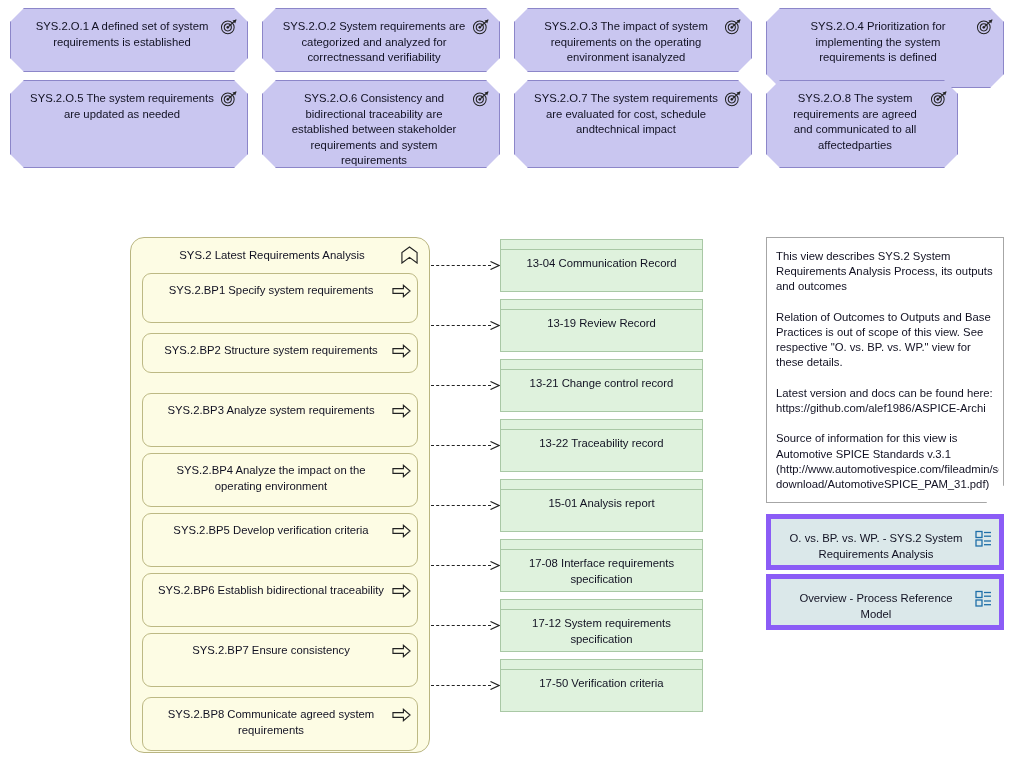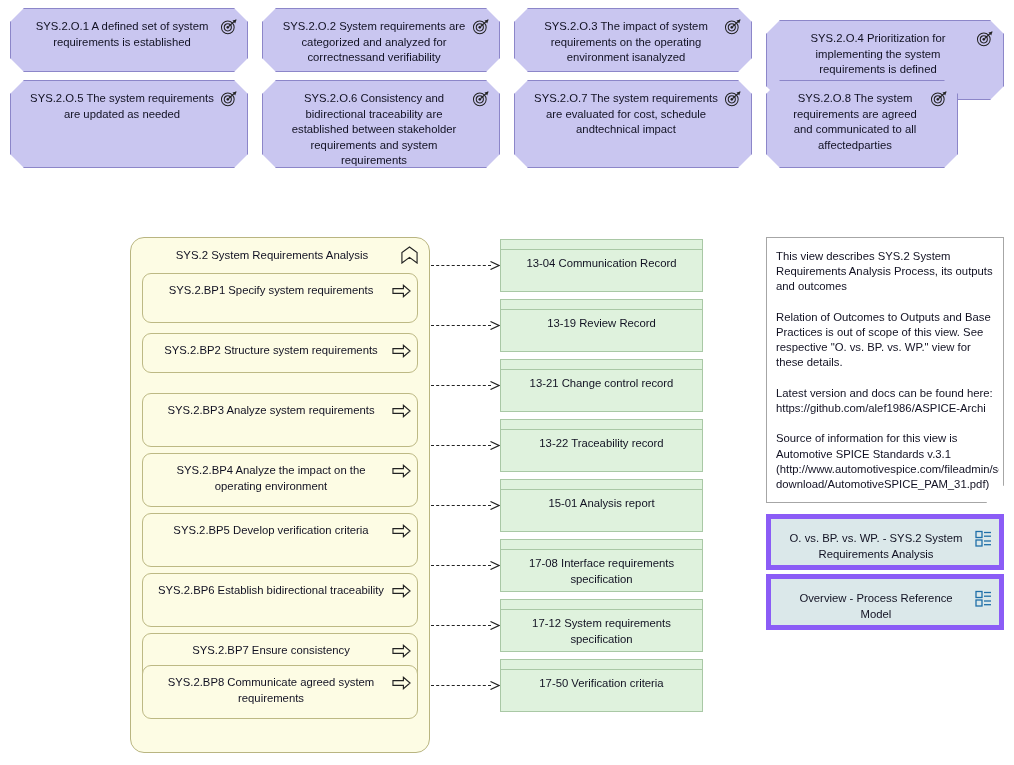--- a/index.html
+++ b/index.html
@@ -184,21 +184,21 @@
     <div class="outcome-label">SYS.2.O.3 The impact of system requirements on the operating environment isanalyzed</div>
     <svg class="icon-target" viewBox="0 0 22 20">
       <circle cx="9" cy="11" r="7.5" fill="none" stroke="#222" stroke-width="1.2"></circle>
       <circle cx="9" cy="11" r="4.2" fill="none" stroke="#222" stroke-width="1.2"></circle>
       <circle cx="9" cy="11" r="1.5" fill="#222"></circle>
       <path d="M10 10 L19 2" stroke="#222" stroke-width="1.2" fill="none"></path>
       <path d="M19 2 L14.5 3 L17.8 6.4 Z" fill="#222"></path>
     </svg>
   </div>
 
-  <div class="outcome" style="left:766px; top:20px; width:238px; height:80px;">
+  <div class="outcome" style="left:766px; top:8px; width:238px; height:80px;">
     <div class="outcome-label">SYS.2.O.4 Prioritization for implementing the system requirements is defined</div>
     <svg class="icon-target" viewBox="0 0 22 20">
       <circle cx="9" cy="11" r="7.5" fill="none" stroke="#222" stroke-width="1.2"></circle>
       <circle cx="9" cy="11" r="4.2" fill="none" stroke="#222" stroke-width="1.2"></circle>
       <circle cx="9" cy="11" r="1.5" fill="#222"></circle>
       <path d="M10 10 L19 2" stroke="#222" stroke-width="1.2" fill="none"></path>
       <path d="M19 2 L14.5 3 L17.8 6.4 Z" fill="#222"></path>
     </svg>
   </div>
 
@@ -240,21 +240,21 @@
     <svg class="icon-target" viewBox="0 0 22 20">
       <circle cx="9" cy="11" r="7.5" fill="none" stroke="#222" stroke-width="1.2"></circle>
       <circle cx="9" cy="11" r="4.2" fill="none" stroke="#222" stroke-width="1.2"></circle>
       <circle cx="9" cy="11" r="1.5" fill="#222"></circle>
       <path d="M10 10 L19 2" stroke="#222" stroke-width="1.2" fill="none"></path>
       <path d="M19 2 L14.5 3 L17.8 6.4 Z" fill="#222"></path>
     </svg>
   </div>
 
   <div class="proc-container" style="left:130px; top:237px; width:300px; height:516px;">
-    <div class="proc-title">SYS.2 System Requirements Analysis</div>
+    <div class="proc-title">SYS.2 Latest Requirements Analysis</div>
     <svg class="icon-function" viewBox="0 0 20 19">
       <path d="M2 18 L2 7 L10 1 L18 7 L18 18 L10 12 Z" fill="none" stroke="#222" stroke-width="1.2"></path>
     </svg>
   </div>
 
   <div class="bp-box" style="left:142px; top:273px; width:276px; height:50px;">
     <div class="bp-label">SYS.2.BP1 Specify system requirements</div>
     <svg class="icon-process" viewBox="0 0 20 14">
       <path d="M1 4.5 L12 4.5 L12 1 L19 7 L12 13 L12 9.5 L1 9.5 Z" fill="none" stroke="#222" stroke-width="1.2"></path>
     </svg>
@@ -295,21 +295,21 @@
     </svg>
   </div>
 
   <div class="bp-box" style="left:142px; top:633px; width:276px; height:54px;">
     <div class="bp-label">SYS.2.BP7 Ensure consistency</div>
     <svg class="icon-process" viewBox="0 0 20 14">
       <path d="M1 4.5 L12 4.5 L12 1 L19 7 L12 13 L12 9.5 L1 9.5 Z" fill="none" stroke="#222" stroke-width="1.2"></path>
     </svg>
   </div>
 
-  <div class="bp-box" style="left:142px; top:665px; width:276px; height:54px;padding-left:39px;">
+  <div class="bp-box" style="left:142px; top:697px; width:276px; height:54px;padding-left:39px;">
     <div class="bp-label">SYS.2.BP8 Communicate agreed system requirements</div>
     <svg class="icon-process" viewBox="0 0 20 14">
       <path d="M1 4.5 L12 4.5 L12 1 L19 7 L12 13 L12 9.5 L1 9.5 Z" fill="none" stroke="#222" stroke-width="1.2"></path>
     </svg>
   </div>
 
   <div class="conn" style="left:431px; top:265px; width:69px;">
     <div class="conn-line"></div>
     <svg class="conn-head" viewBox="0 0 10 9">
         <path d="M0.5 0.5 L9 4.5 L0.5 8.5" fill="none" stroke="#222" stroke-width="1.2"></path>

